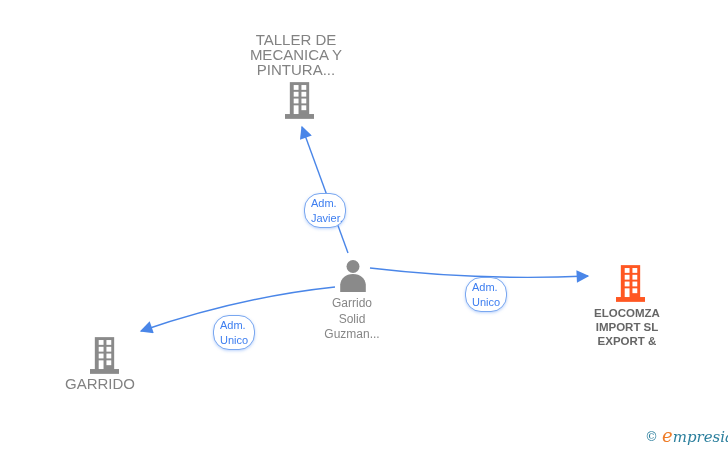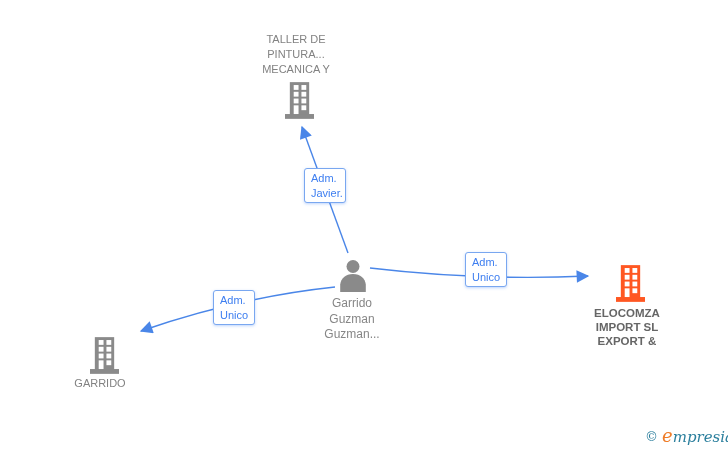--- a/index.html
+++ b/index.html
@@ -18,40 +18,41 @@
   .icon { position: absolute; }
   .building-gray svg .bldg { fill: var(--icon-gray, #8a8a8a); }
   .building-orange svg .bldg { fill: var(--icon-orange, #ff5722); }
   .building-gray svg .win, .building-orange svg .win { fill: #ffffff; }
   .person svg .silhouette { fill: var(--icon-gray, #8a8a8a); }
 
   .node-label {
     position: absolute;
     text-align: center;
     color: var(--text-gray, #828282);
-    font-size: 11px;
+    font-size: 15px;
     line-height: 15px;
   }
   .node-label span { display: block; }
   #node-person-text { font-size: 12px; line-height: 15.5px; color: #868686; }
   #node-elocomza-text { font-weight: bold; font-size: 11.5px; line-height: 14px; color: #666666; text-align: center; }
 
   .edge-label {
     position: absolute;
     width: 42px;
     height: 35px;
     box-sizing: border-box;
     background: #ffffff;
     border: 1px solid var(--label-border, #79a7f0);
-    border-radius: 3px;
+    border-radius: 16px;
     box-shadow: 0 1px 3px rgba(66,133,244,0.35);
     color: var(--label-text, #3d7ef0);
     font-size: 11px;
     line-height: 15px;
     padding: 2px 0 0 6px;
+    margin-top: 25px;
   }
   .edge-label span { display: block; }
 
   #node-taller-text   { left: 231px; top: 32px;  width: 130px; }
   #icon-taller        { left: 285px; top: 82px;  }
   #icon-person        { left: 336px; top: 258px; }
   #node-person-text   { left: 292px; top: 296px; width: 120px; }
   #icon-elocomza      { left: 616px; top: 265px; }
   #node-elocomza-text { left: 562px; top: 306px; width: 130px; }
   #icon-gtaller       { left: 90px;  top: 337px; }
@@ -85,22 +86,22 @@
         <path class="arrowhead" d="M0,0 L10,5 L0,10 z"></path>
       </marker>
     </defs>
     <path class="edge" d="M348 253 L302 127" marker-end="url(#arrow)"></path>
     <path class="edge" d="M370 268 Q480 281 588 276" marker-end="url(#arrow)"></path>
     <path class="edge" d="M335 287 Q240 297 141 331" marker-end="url(#arrow)"></path>
   </svg>
 
   <div class="node-label" id="node-taller-text">
     <span>TALLER DE</span>
+    <span>MECANICA Y</span>
     <span>PINTURA...</span>
-    <span>MECANICA Y</span>
   </div>
   <div class="icon building-gray" id="icon-taller">
     <span>
       <svg width="29" height="37" viewBox="0 0 30 38">
         <rect class="bldg" x="5" y="0" width="20" height="34"></rect>
         <rect class="bldg" x="0" y="33" width="30" height="5"></rect>
         <rect class="win" x="9" y="3" width="5" height="5"></rect>
         <rect class="win" x="17" y="3" width="5" height="5"></rect>
         <rect class="win" x="9" y="10" width="5" height="5"></rect>
         <rect class="win" x="17" y="10" width="5" height="5"></rect>
@@ -115,21 +116,21 @@
   <div class="icon person" id="icon-person">
     <span>
       <svg width="34" height="34" viewBox="0 0 34 34">
         <circle class="silhouette" cx="17" cy="8.5" r="6.5"></circle>
         <path class="silhouette" d="M17 16 C 9.5 16 5 20.5 4.2 26.5 L4.2 34 L29.8 34 L29.8 26.5 C 29 20.5 24.5 16 17 16 Z"></path>
       </svg>
     </span>
   </div>
   <div class="node-label" id="node-person-text">
     <span>Garrido</span>
-    <span>Guzman</span>
+    <span>Solid</span>
     <span>Guzman...</span>
   </div>
 
   <div class="icon building-orange" id="icon-elocomza">
     <span>
       <svg width="29" height="37" viewBox="0 0 30 38">
         <rect class="bldg" x="5" y="0" width="20" height="34"></rect>
         <rect class="bldg" x="0" y="33" width="30" height="5"></rect>
         <rect class="win" x="9" y="3" width="5" height="5"></rect>
         <rect class="win" x="17" y="3" width="5" height="5"></rect>

